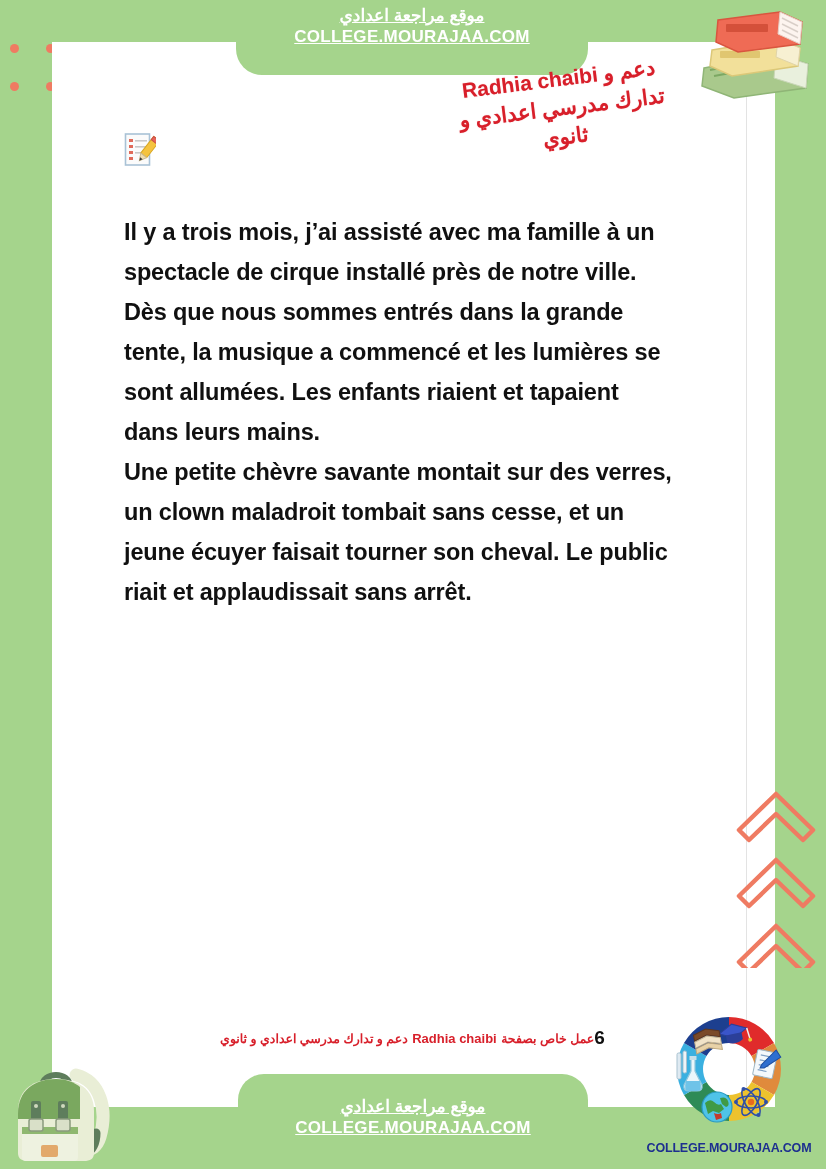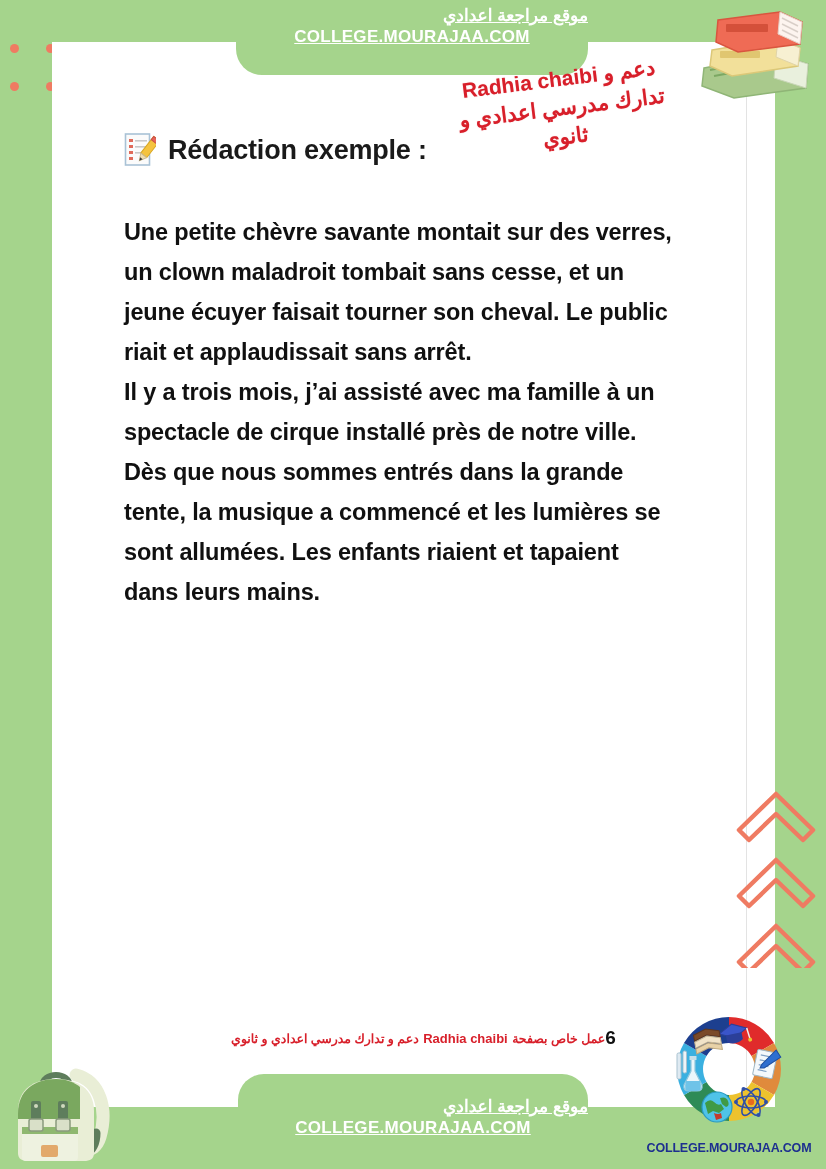--- a/index.html
+++ b/index.html
@@ -47,21 +47,21 @@
     background:#a5d48c;
     border-bottom-left-radius:26px;border-bottom-right-radius:26px;
     z-index:6;
   }
   .header-text{
     position:absolute;left:236px;top:6px;width:352px;
     text-align:center;z-index:7;color:#ffffff;
   }
   .site-ar{
     font-size:17px;font-weight:bold;line-height:20px;
-    text-decoration:underline;direction:rtl;text-align:right;
+    text-decoration:underline;direction:rtl;
   }
   .site-url{
     font-size:17px;font-weight:bold;line-height:22px;
     letter-spacing:.3px;text-decoration:underline;
   }
 
   
   .books{position:absolute;left:694px;top:6px;width:120px;height:98px;z-index:8;}
 
   
@@ -99,21 +99,20 @@
 
   
   .chevrons{position:absolute;left:735px;top:786px;width:86px;height:182px;z-index:5;}
 
   
   .credit-line{
     position:absolute;left:52px;top:1027px;width:723px;height:26px;
     z-index:10;text-align:center;
     direction:rtl;
     white-space:nowrap;
-    padding-left:11px;
   }
   .credit-ar{
     font-size:12.5px;font-weight:bold;color:#d81f2a;
     vertical-align:middle;
   }
   .credit-name{
     font-size:13px;font-weight:bold;color:#d81f2a;
     vertical-align:middle;direction:ltr;display:inline-block;
   }
   .page-number{
@@ -242,26 +241,25 @@
       <rect x="11" y="14" width="12" height="1.6" fill="#c8c8c8"></rect>
       <rect x="11" y="20" width="10" height="1.6" fill="#c8c8c8"></rect>
       <g transform="rotate(38 22 20)">
         <rect x="18.5" y="3" width="7.5" height="21" fill="#f5c33f" stroke="#d8a722" stroke-width="1"></rect>
         <rect x="18.5" y="3" width="7.5" height="4" fill="#e8635a" stroke="#c94f47" stroke-width="1"></rect>
         <path d="M18.5 24 L22.2 31 L26 24 Z" fill="#f0ddb0" stroke="#cbb98c" stroke-width="1"></path>
         <path d="M20.6 27.8 L22.2 31 L23.8 27.8 Z" fill="#3b3b3b"></path>
       </g>
     </svg>
   </span>
-  <span class="title-text">Rédaction exemple :</span>
 </div>
 
 <div class="body-text">
+  <p>Il y a trois mois, j’ai assisté avec ma famille à un spectacle de cirque installé près de notre ville. Dès que nous sommes entrés dans la grande tente, la musique a commencé et les lumières se sont allumées. Les enfants riaient et tapaient dans leurs mains.</p>
   <p>Une petite chèvre savante montait sur des verres, un clown maladroit tombait sans cesse, et un jeune écuyer faisait tourner son cheval. Le public riait et applaudissait sans arrêt.</p>
-  <p>Il y a trois mois, j’ai assisté avec ma famille à un spectacle de cirque installé près de notre ville. Dès que nous sommes entrés dans la grande tente, la musique a commencé et les lumières se sont allumées. Les enfants riaient et tapaient dans leurs mains.</p>
 </div>
 
 <div class="chevrons">
   <svg viewBox="0 0 86 182" width="86" height="182">
     <g fill="none" stroke="#ef7b62" stroke-width="4.5" stroke-linejoin="round">
       <path d="M4 44 L41 8 L78 44 L68 54 L41 28 L14 54 Z"></path>
       <path d="M4 110 L41 74 L78 110 L68 120 L41 94 L14 120 Z"></path>
       <path d="M4 176 L41 140 L78 176 L68 186 L41 160 L14 186 Z"></path>
     </g>
   </svg>

